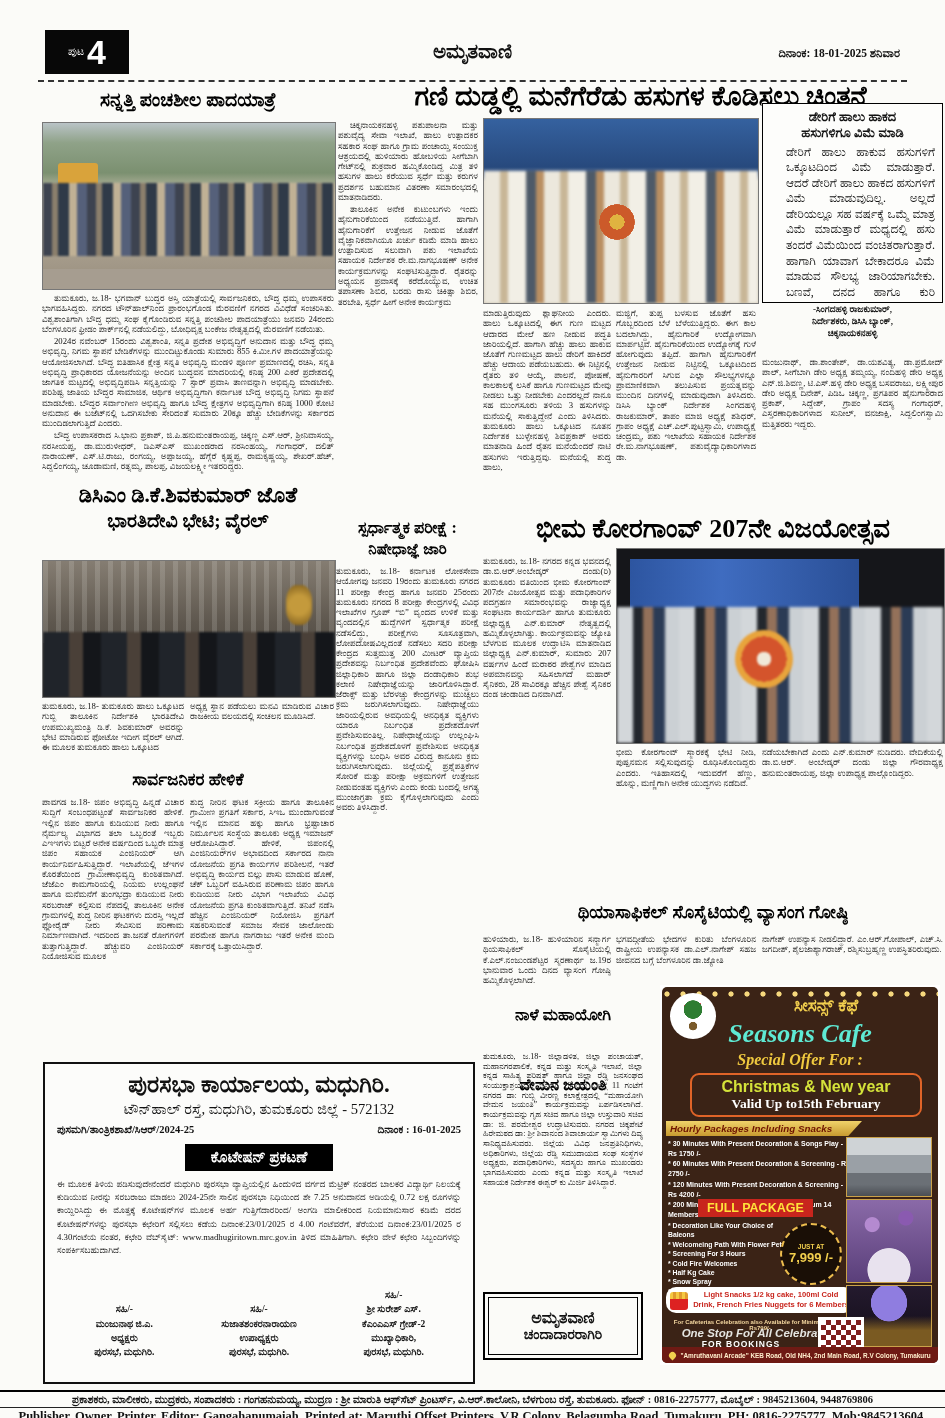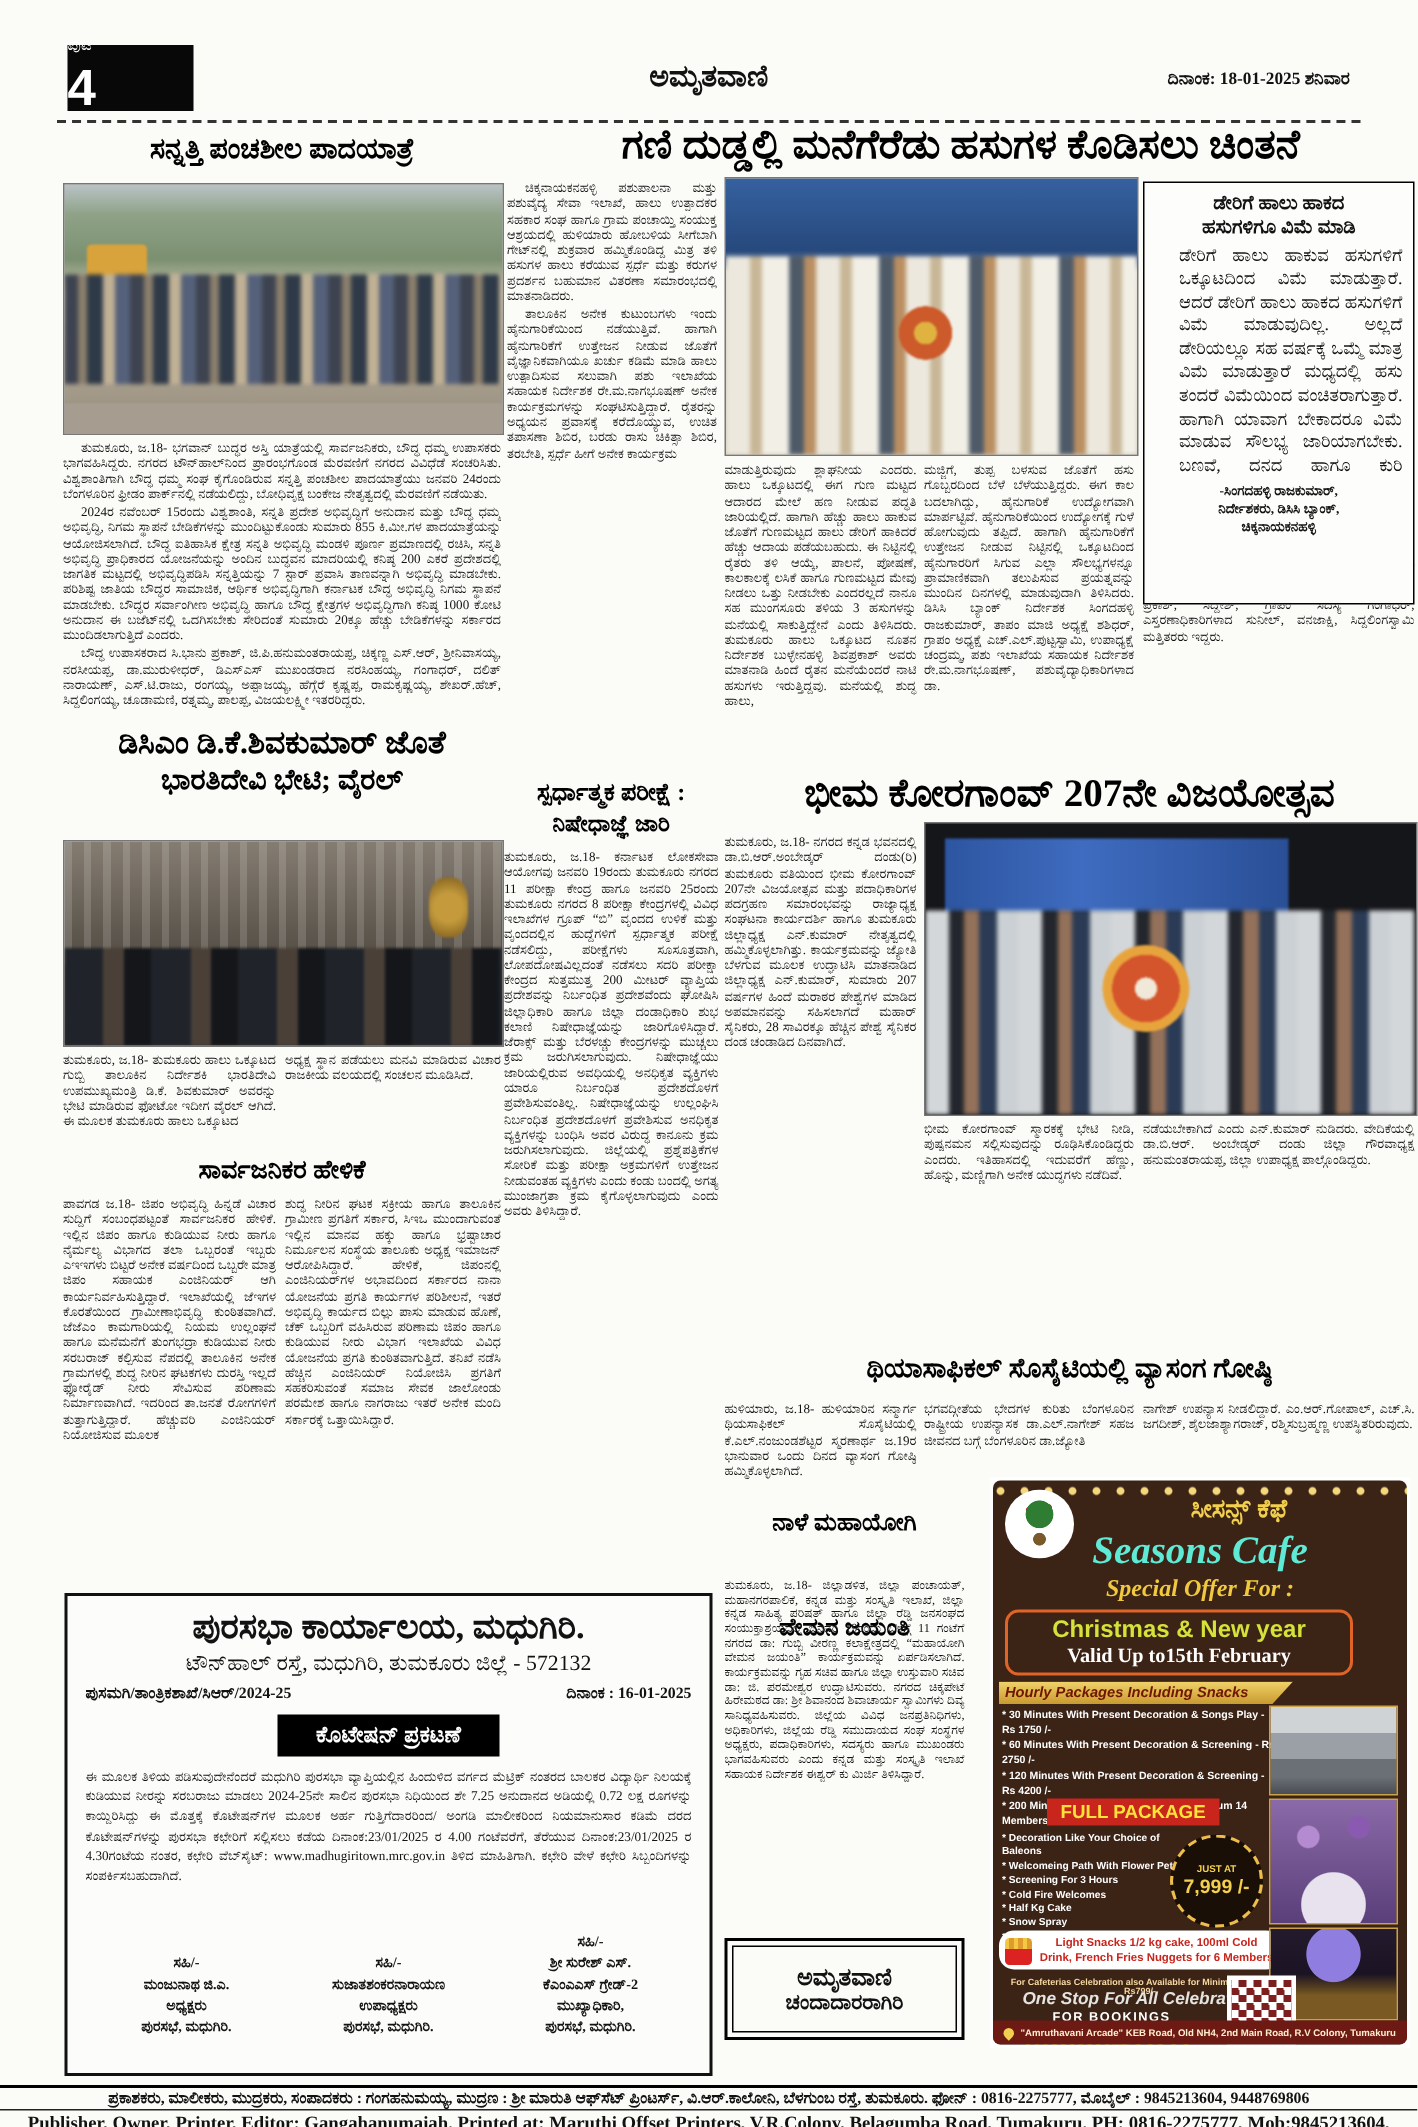--- a/index.html
+++ b/index.html
@@ -7,21 +7,21 @@
     width:945px;height:1418px;position:relative;background:#fbfbf8;color:#121212;
     font-family:"Liberation Serif", serif;overflow:hidden;
   }
   .abs{position:absolute;}
   .ctr{text-align:center;}
   .b{font-weight:bold;}
   .body-txt{font-size:8.7px;line-height:1.18;text-align:justify;overflow:hidden;word-break:break-word;}
   .body-txt p{margin:0 0 2px 0;text-indent:12px;}
   .headline{font-weight:bold;color:#000;}
   
-  #pagebox{left:45px;top:30px;width:84px;height:44px;background:#080808;color:#fff;display:flex;justify-content:center;gap:4px;flex-direction:column;}
+  #pagebox{left:45px;top:30px;width:84px;height:44px;background:#080808;color:#fff;display:flex;align-items:center;justify-content:center;gap:4px;}
   #pagebox .lbl{font-size:11px;width:15px;line-height:1.05;word-break:break-all;}
   #pagebox .num{font-size:34px;font-weight:bold;font-family:"Liberation Sans",sans-serif;}
   #masthead{left:0;top:40px;width:945px;font-size:20px;}
   #dateline{right:45px;top:47px;font-size:11.5px;}
   #headrule{left:38px;top:80px;width:869px;border-top:2px dashed #333;height:0;}
   
   .photo{position:absolute;overflow:hidden;background:#999;border:1px solid #777;}
   .ph-layer{position:absolute;}
   #photo1{background:linear-gradient(180deg,#b9c3c6 0%,#8fa288 12%,#7b9070 30%,#cdc5b2 44%,#b3a996 62%,#978d7e 100%);}
   #photo1 .crowd{left:0;right:0;top:36%;height:44%;background:repeating-linear-gradient(90deg,#3d4350 0 9px,#8b7f6c 9px 15px,#2f3a48 15px 26px,#c0b195 26px 34px,#55607a 34px 44px);filter:blur(1.3px);}
@@ -32,21 +32,21 @@
   #photo2 .garland{left:42%;top:46%;width:36px;height:36px;border-radius:50%;background:radial-gradient(circle,#e0b340 0 30%,#cc5a2a 30% 70%,rgba(0,0,0,0) 70%);filter:blur(.6px);}
   #photo3{background:linear-gradient(180deg,#857d72 0%,#5e574e 45%,#3a352e 100%);}
   #photo3 .curtain{left:0;right:0;top:0;height:60%;background:repeating-linear-gradient(90deg,rgba(240,240,235,.16) 0 5px,rgba(0,0,0,0) 5px 13px);}
   #photo3 .people{left:0;right:0;bottom:0;height:48%;background:repeating-linear-gradient(90deg,#20242a 0 26px,#4a4038 26px 40px,#14161a 40px 58px);filter:blur(1.2px);}
   #photo3 .statue{right:8%;top:18%;width:26px;height:40px;background:radial-gradient(circle,#c49a3c 0 40%,#7a5a1c 100%);border-radius:40%;filter:blur(.8px);}
   #photo4{background:#15161a;}
   #photo4 .banner{left:4%;top:5%;width:70%;height:26%;background:linear-gradient(90deg,#2d55a0,#3f6cc0 40%,#2a4f96);filter:blur(.7px);}
   #photo4 .crowd{left:0;right:0;top:30%;height:70%;background:repeating-linear-gradient(90deg,#d3d7da 0 16px,#23272d 16px 26px,#94715a 26px 36px,#2b3b55 36px 48px,#cbd0d4 48px 62px);filter:blur(1.4px);}
   #photo4 .garland{left:36%;top:42%;width:58px;height:58px;border-radius:50%;background:radial-gradient(circle,#f0e8d8 0 18%,#d4542c 18% 55%,#e8a43c 55% 75%,rgba(0,0,0,0) 75%);filter:blur(.8px);}
   
-  #insbox{left:762px;top:121px;width:181px;height:282px;border:1.5px solid #000;padding:5px 7px;box-sizing:border-box;background:#fdfdfb;}
+  #insbox{left:762px;top:103px;width:181px;height:200px;border:1.5px solid #000;padding:5px 7px;box-sizing:border-box;background:#fdfdfb;}
   #insbox .t{font-size:13px;line-height:1.25;}
   #insbox .bd{font-size:12px;line-height:1.3;text-align:justify;margin-top:3px;overflow:hidden;height:158px;margin-left:16px;}
   #insbox .sg{font-size:9px;line-height:1.35;text-align:center;font-weight:bold;}
   
   #muni{left:43px;top:1062px;width:432px;height:322px;border:2px solid #111;box-sizing:border-box;padding:8px 12px;background:#fcfcfa;}
   #muni .t1{font-size:23px;}
   #muni .t2{font-size:14.5px;margin-top:3px;}
   #muni .refrow{display:flex;justify-content:space-between;font-size:10.5px;font-weight:bold;margin-top:6px;}
   #muni .notice{background:#000;color:#fff;font-size:15px;font-weight:bold;width:max-content;margin:8px auto 7px auto;padding:5px 26px;}
   #muni .bd{font-size:8.8px;line-height:1.5;text-align:justify;height:104px;overflow:hidden;}
@@ -62,21 +62,21 @@
   #cafe .inner{position:relative;width:100%;height:100%;background:#3b2316;border-radius:5px;color:#fff;font-family:"Liberation Sans",sans-serif;overflow:hidden;}
   #cafe .lights{position:absolute;left:0;right:0;top:0;height:16px;background-image:radial-gradient(circle at 5px 7px,#f6d87c 2.2px,rgba(0,0,0,0) 3px);background-size:16px 14px;}
   #cafe .logo{position:absolute;left:8px;top:6px;width:46px;height:46px;border-radius:50%;background:
     radial-gradient(circle at 50% 36%,#2e7d32 0 9px,rgba(0,0,0,0) 9.5px),
     radial-gradient(circle at 35% 30%,#c23 0 2px,rgba(0,0,0,0) 2.5px),
     radial-gradient(circle at 63% 26%,#c23 0 2px,rgba(0,0,0,0) 2.5px),
     radial-gradient(circle at 50% 72%,#7a5a2a 0 4px,rgba(0,0,0,0) 4.5px),#fff;}
   #cafe .kn-t{position:absolute;left:58px;top:9px;width:212px;text-align:center;font-size:17px;font-weight:bold;color:#f2cf4e;}
   #cafe .en-t{position:absolute;left:0;right:0;top:32px;text-align:center;font-size:26px;font-weight:bold;font-style:italic;color:#5eead4;font-family:"Liberation Serif",serif;}
   #cafe .offer{position:absolute;left:0;right:0;top:64px;text-align:center;font-size:16px;font-weight:bold;font-style:italic;color:#f0c93f;font-family:"Liberation Serif",serif;}
-  #cafe .xmasbox{position:absolute;left:8px;top:86px;width:224px;border:2px solid #e06428;border-radius:9px;padding:3px 2px;text-align:center;}
+  #cafe .xmasbox{position:absolute;left:28px;top:86px;width:224px;border:2px solid #e06428;border-radius:9px;padding:3px 2px;text-align:center;}
   #cafe .xl1{font-size:16px;font-weight:bold;color:#d4e23a;}
   #cafe .xl2{font-size:13.5px;font-weight:bold;color:#fff;font-family:"Liberation Serif",serif;}
   #cafe .hban{position:absolute;left:4px;top:134px;width:196px;background:linear-gradient(#f0d26a,#c89a30);color:#701500;font-size:9.8px;font-weight:bold;font-style:italic;padding:2px 4px;clip-path:polygon(0 0,100% 0,93% 100%,0 100%);box-sizing:border-box;}
   #cafe .hlist{position:absolute;left:6px;top:152px;width:182px;font-size:7px;font-weight:bold;line-height:1.45;color:#fff;}
   #cafe .fp-lbl{position:absolute;left:36px;top:212px;background:#c8251d;color:#ffe23a;font-size:12.5px;font-weight:bold;padding:2px 9px;}
   #cafe .fplist{position:absolute;left:6px;top:234px;width:126px;font-size:6.8px;font-weight:bold;line-height:1.38;color:#fff;}
   #cafe .burst{position:absolute;left:118px;top:236px;width:58px;height:58px;border-radius:50%;background:#1a0f06;border:2px dashed #edbd4e;display:flex;flex-direction:column;align-items:center;justify-content:center;color:#f2cf4e;}
   #cafe .burst .ja{font-size:6.5px;font-weight:bold;}
   #cafe .burst .pr{font-size:13px;font-weight:bold;}
   #cafe .snacks{position:absolute;left:4px;top:300px;width:188px;background:#fff;border-radius:10px;padding:3px 4px 3px 26px;box-sizing:border-box;text-align:center;font-size:7.6px;font-weight:bold;color:#c8251d;line-height:1.3;}

